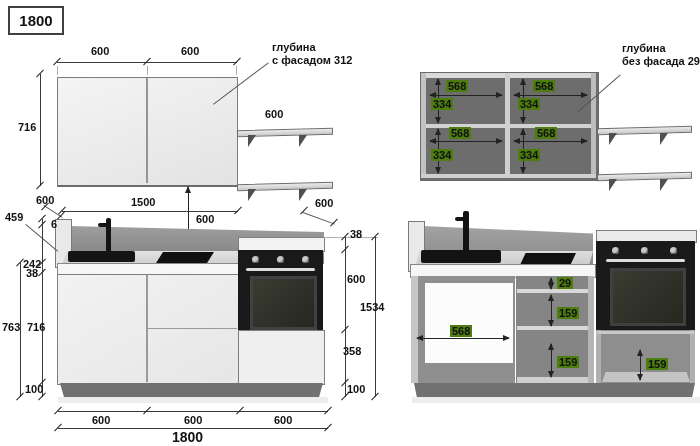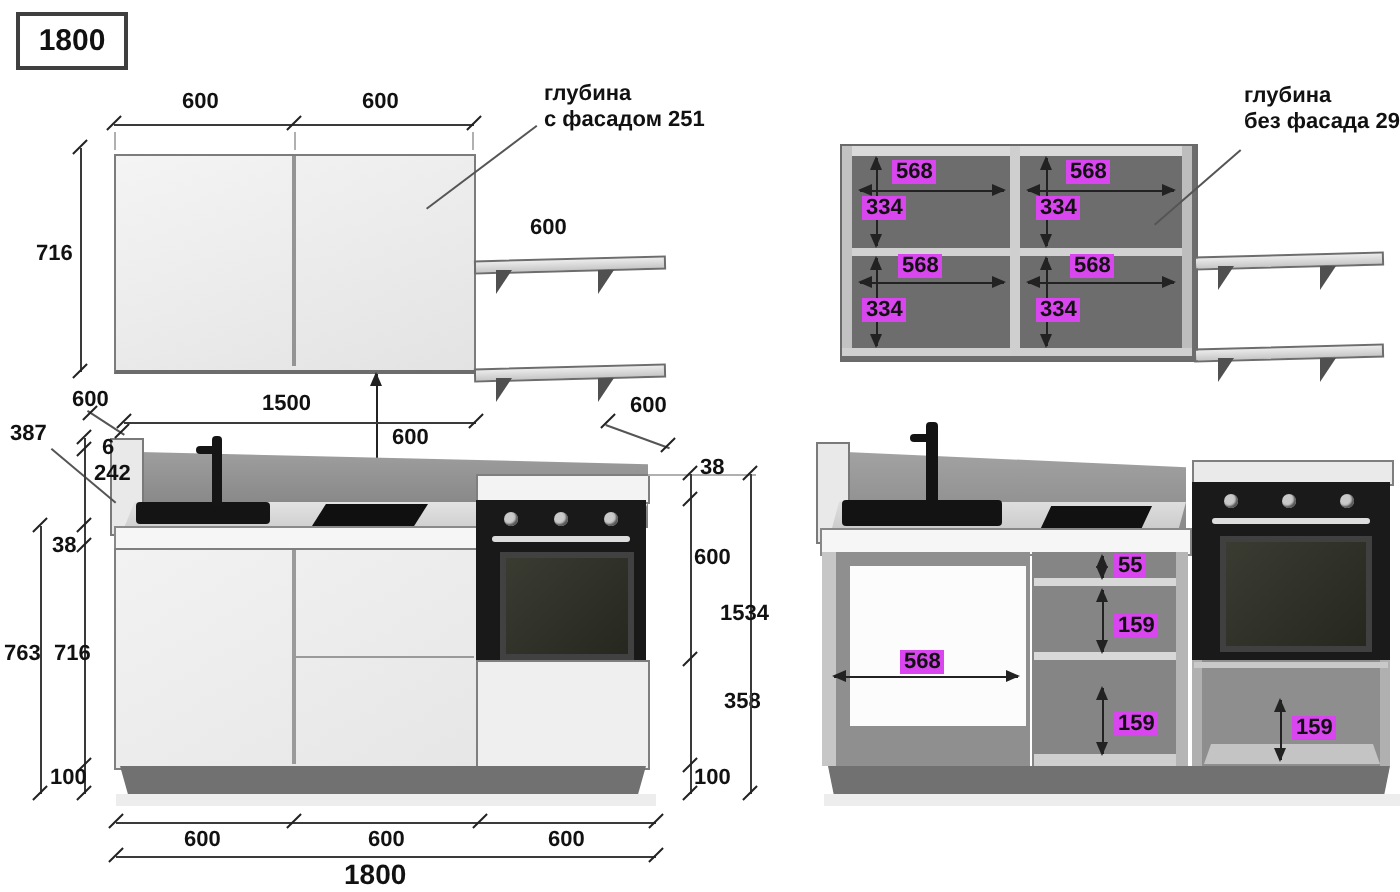--- a/index.html
+++ b/index.html
@@ -1,21 +1,21 @@
 <!DOCTYPE html>
 <html><head>
 <meta charset="utf-8">
 <style>
   html,body{margin:0;padding:0;background:#fff;}
   #canvas{position:relative;width:700px;height:446px;background:#ffffff;overflow:hidden;
           font-family:"Liberation Sans",sans-serif;color:#111;}
   .grp{position:absolute;left:0;top:0;width:0;height:0;}
   .abs{position:absolute;}
   .dl{position:absolute;font-weight:bold;font-size:11px;line-height:12px;color:#111;white-space:nowrap;}
-  .dl.bg{background:#d946ef;padding:0 2px;}
+  .dl.bg{background:#4d7c0f;padding:0 2px;}
   .big{font-size:14px;}
   .lh{position:absolute;height:1px;background:#3a3a3a;}
   .lv{position:absolute;width:1px;background:#3a3a3a;}
   .ext{background:#b0b0b0;}
   .tick{position:absolute;width:10px;height:1px;background:#222;transform:rotate(-45deg);}
   .dim-h{position:absolute;height:1px;background:#222;}
   .dim-h::before{content:"";position:absolute;left:-1px;top:-3px;border-top:3.5px solid transparent;border-bottom:3.5px solid transparent;border-right:7px solid #222;}
   .dim-h::after{content:"";position:absolute;right:-1px;top:-3px;border-top:3.5px solid transparent;border-bottom:3.5px solid transparent;border-left:7px solid #222;}
   .dim-v{position:absolute;width:1px;background:#222;}
   .dim-v::before{content:"";position:absolute;top:-1px;left:-3px;border-left:3.5px solid transparent;border-right:3.5px solid transparent;border-bottom:7px solid #222;}
@@ -59,21 +59,21 @@
     <div class="shelf" style="left:237px;top:129px;width:94px;"></div>
     <div class="bracket" style="left:248px;top:135px;"></div>
     <div class="bracket" style="left:299px;top:135px;"></div>
     <div class="shelf" style="left:237px;top:183px;width:94px;"></div>
     <div class="bracket" style="left:248px;top:189px;"></div>
     <div class="bracket" style="left:299px;top:189px;"></div>
     <div class="dl" style="left:265px;top:108px;">600</div>
 
     <div class="note" style="left:272px;top:41px;">
       <div>глубина</div>
-      <div>с фасадом 251</div>
+      <div>с фасадом 312</div>
     </div>
     <div class="leader" style="left:213px;top:104px;width:69px;transform:rotate(-37deg);"></div>
   </div>
 
   <div class="grp">
     <div class="dim-v" style="left:188px;top:187px;height:70px;"></div>
     <div class="dl" style="left:196px;top:213px;">600</div>
   </div>
 
   <div class="grp">
@@ -150,49 +150,49 @@
     <div class="tick" style="left:56px;top:215px;"></div>
     <div class="lh" style="left:62px;top:211px;width:176px;"></div>
     <div class="tick" style="left:57px;top:210px;"></div>
     <div class="tick" style="left:233px;top:210px;"></div>
     <div class="dl" style="left:131px;top:196px;">1500</div>
     <div class="dl" style="left:315px;top:197px;">600</div>
     <div class="leader" style="left:303px;top:212px;width:34px;transform:rotate(20deg);"></div>
     <div class="tick" style="left:299px;top:210px;"></div>
     <div class="tick" style="left:329px;top:222px;"></div>
 
-    <div class="dl" style="left:5px;top:211px;">387</div>
+    <div class="dl" style="left:5px;top:211px;">459</div>
     <div class="leader" style="left:26px;top:224px;width:42px;transform:rotate(40deg);"></div>
     <div class="lv" style="left:42px;top:219px;height:178px;"></div>
     <div class="tick" style="left:37px;top:218px;"></div>
     <div class="tick" style="left:37px;top:224px;"></div>
     <div class="tick" style="left:37px;top:262px;"></div>
     <div class="tick" style="left:37px;top:272px;"></div>
     <div class="tick" style="left:37px;top:382px;"></div>
     <div class="tick" style="left:37px;top:396px;"></div>
     <div class="dl" style="left:51px;top:218px;">6</div>
-    <div class="dl" style="left:23px;top:231px;margin-left:24px;">242</div>
+    <div class="dl" style="left:23px;top:258px;">242</div>
     <div class="dl" style="left:26px;top:267px;">38</div>
     <div class="lv" style="left:20px;top:263px;height:134px;"></div>
     <div class="tick" style="left:15px;top:262px;"></div>
     <div class="tick" style="left:15px;top:396px;"></div>
     <div class="dl" style="left:2px;top:321px;">763</div>
     <div class="dl" style="left:27px;top:321px;">716</div>
     <div class="dl" style="left:25px;top:383px;">100</div>
 
     <div class="lh ext" style="left:324px;top:237px;width:54px;"></div>
     <div class="lv" style="left:345px;top:237px;height:160px;"></div>
     <div class="tick" style="left:340px;top:236px;"></div>
     <div class="tick" style="left:340px;top:249px;"></div>
     <div class="tick" style="left:340px;top:329px;"></div>
     <div class="tick" style="left:340px;top:382px;"></div>
     <div class="tick" style="left:340px;top:396px;"></div>
     <div class="dl" style="left:350px;top:228px;">38</div>
     <div class="dl" style="left:347px;top:273px;">600</div>
-    <div class="dl" style="left:362px;top:345px;">358</div>
+    <div class="dl" style="left:343px;top:345px;">358</div>
     <div class="dl" style="left:347px;top:383px;">100</div>
     <div class="lv" style="left:375px;top:237px;height:160px;"></div>
     <div class="tick" style="left:370px;top:236px;"></div>
     <div class="tick" style="left:370px;top:396px;"></div>
     <div class="dl" style="left:360px;top:301px;">1534</div>
 
     <div class="lh" style="left:58px;top:411px;width:270px;"></div>
     <div class="tick" style="left:53px;top:410px;"></div>
     <div class="tick" style="left:142px;top:410px;"></div>
     <div class="tick" style="left:235px;top:410px;"></div>
@@ -221,21 +221,21 @@
     <div class="abs" style="left:425px;top:283px;width:88px;height:80px;background:#fcfcfc;"></div>
     <div class="dim-h" style="left:417px;top:338px;width:92px;"></div>
     <div class="dl bg" style="left:450px;top:325px;">568</div>
 
     <div class="abs" style="left:516px;top:276px;width:78px;height:107px;background:#858585;"></div>
     <div class="abs" style="left:588px;top:276px;width:6px;height:107px;background:#b5b5b5;"></div>
     <div class="abs" style="left:517px;top:289px;width:71px;height:4px;background:#d8d8d8;"></div>
     <div class="abs" style="left:517px;top:326px;width:71px;height:4px;background:#d8d8d8;"></div>
     <div class="abs" style="left:517px;top:377px;width:71px;height:6px;background:#cfcfcf;"></div>
     <div class="dim-v" style="left:551px;top:278px;height:11px;"></div>
-    <div class="dl bg" style="left:557px;top:277px;">55</div>
+    <div class="dl bg" style="left:557px;top:277px;">29</div>
     <div class="dim-v" style="left:551px;top:295px;height:31px;"></div>
     <div class="dl bg" style="left:557px;top:307px;">159</div>
     <div class="dim-v" style="left:551px;top:344px;height:33px;"></div>
     <div class="dl bg" style="left:557px;top:356px;">159</div>
 
     <div class="abs" style="left:596px;top:230px;width:99px;height:11px;background:#eaeaea;border:1px solid #7f7f7f;"></div>
     <div class="abs" style="left:596px;top:241px;width:99px;height:89px;background:#1a1a1a;"></div>
     <div class="knob" style="left:612px;top:247px;"></div>
     <div class="knob" style="left:641px;top:247px;"></div>
     <div class="knob" style="left:670px;top:247px;"></div>

